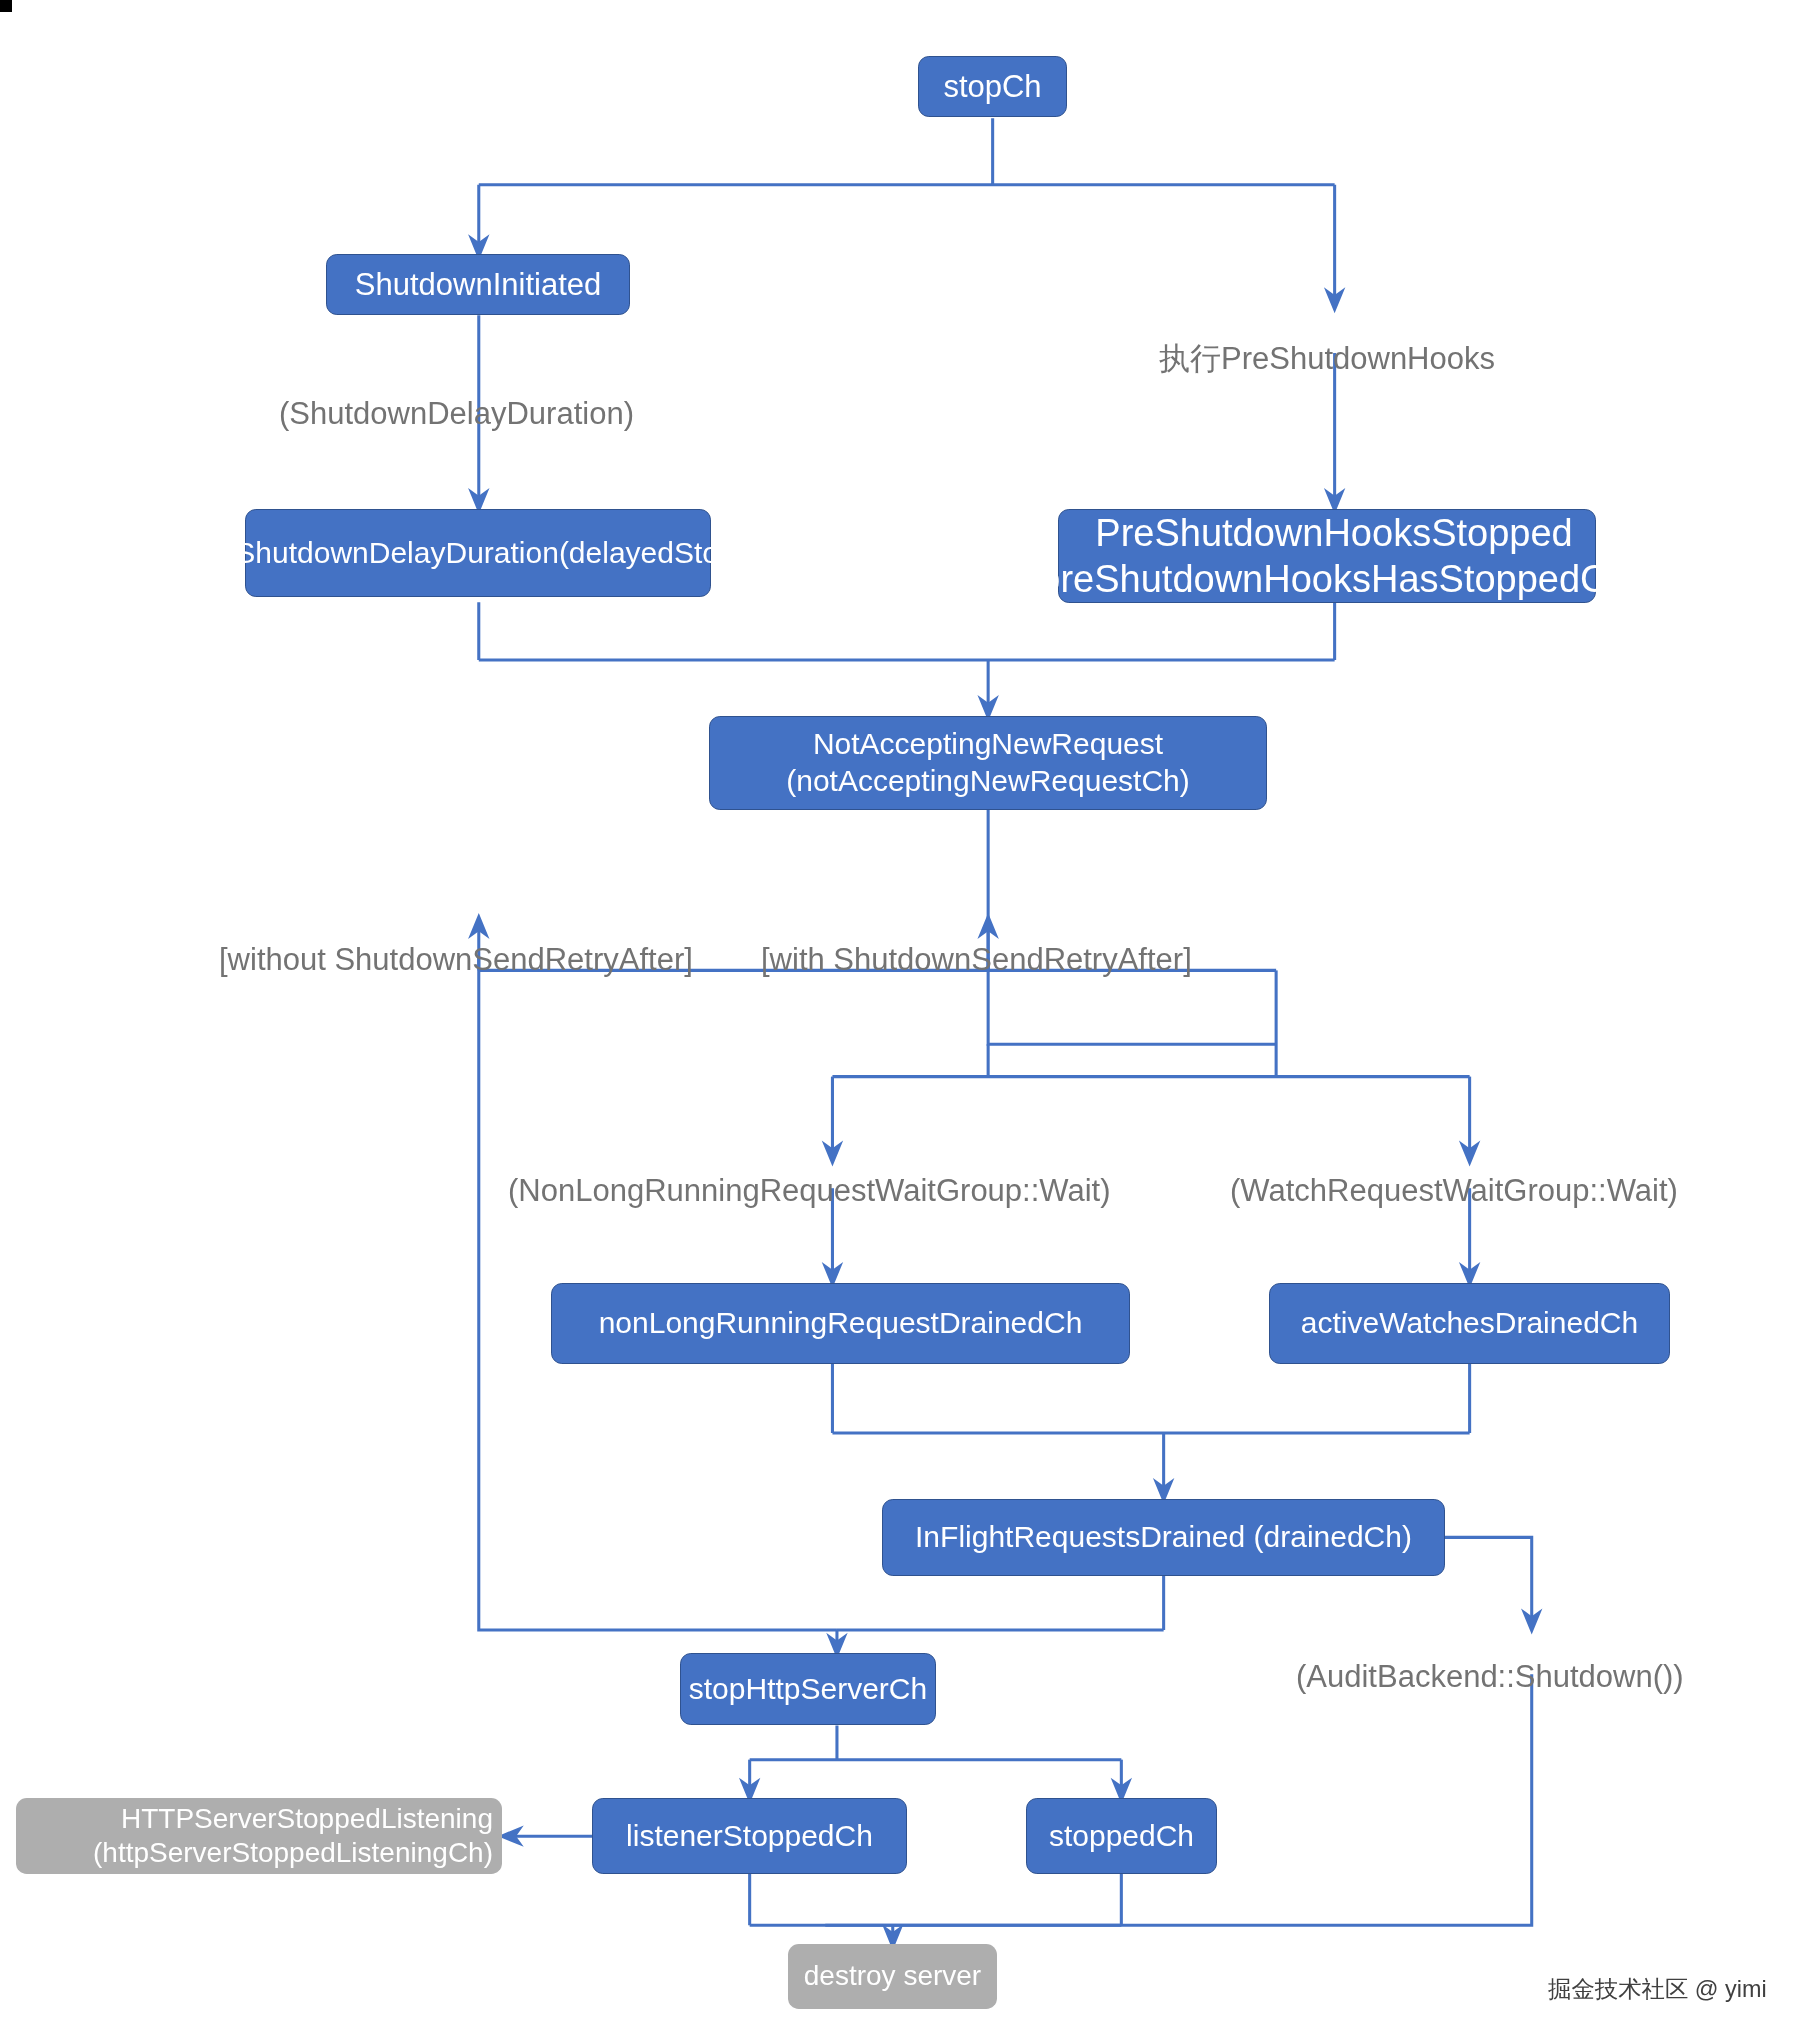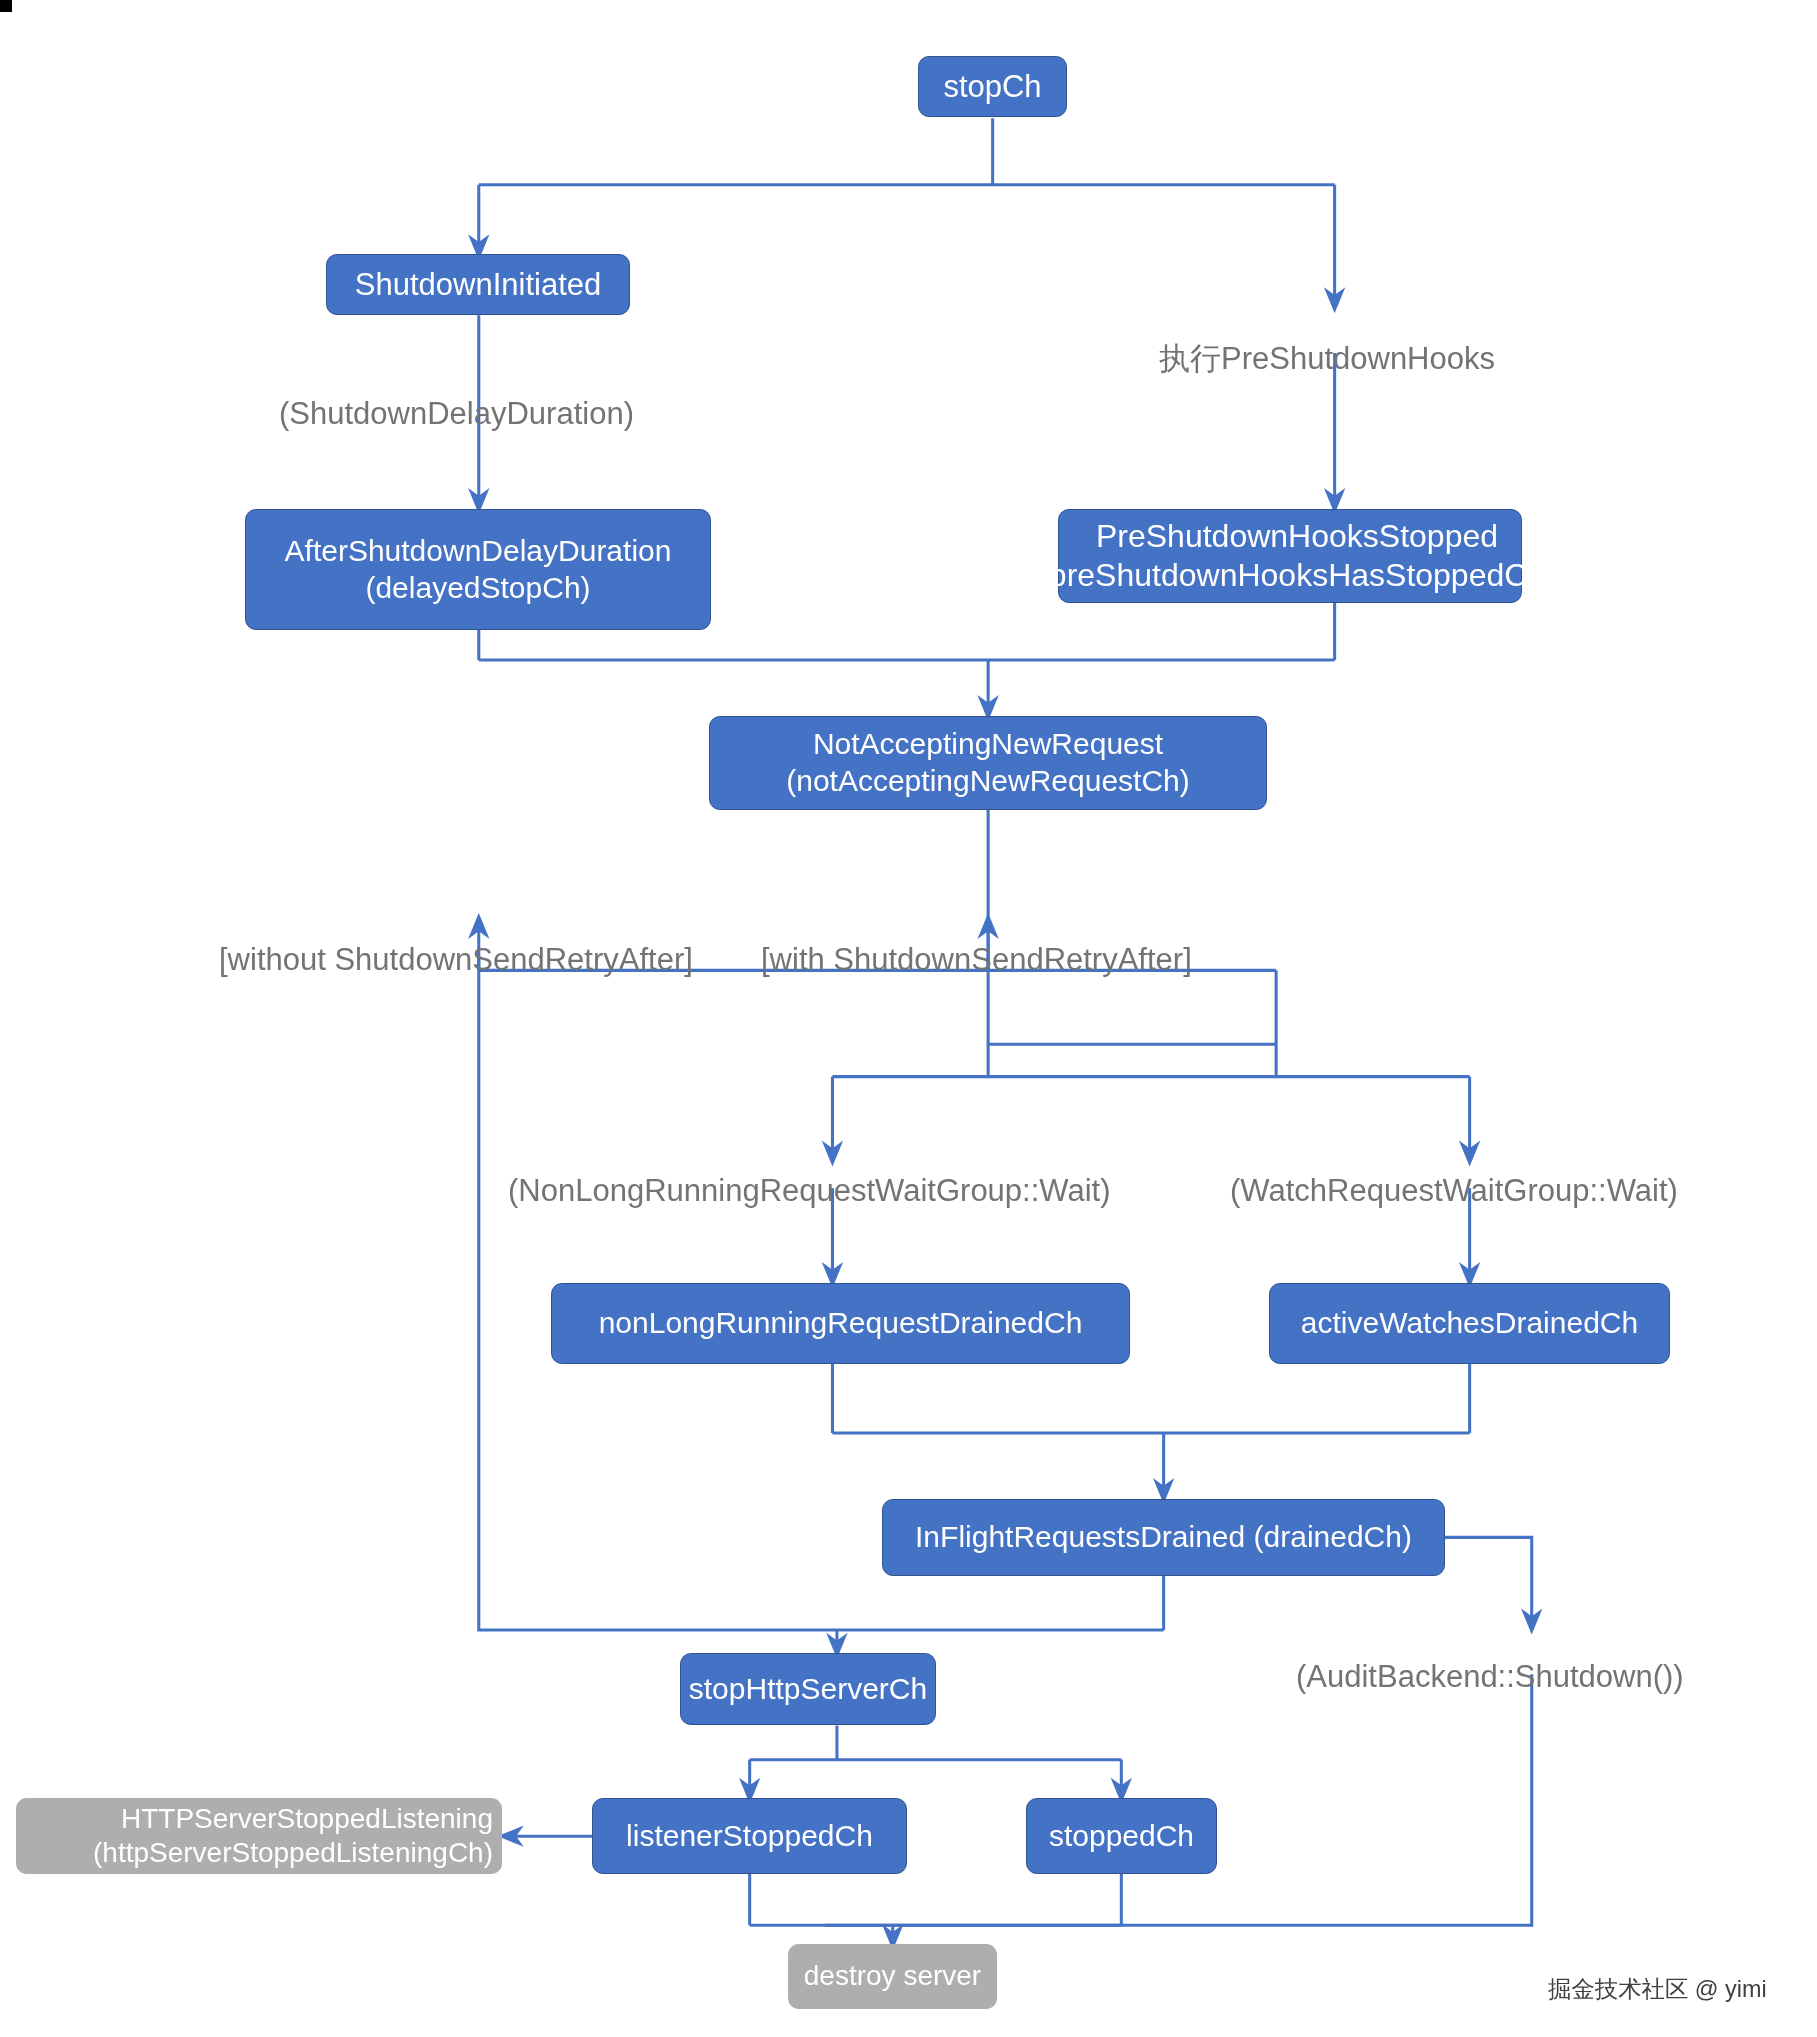--- a/index.html
+++ b/index.html
@@ -73,26 +73,26 @@
   </svg>
 
   <div class="node blue" style="left:918px;top:56px;width:149px;height:61px;font-size:31px;">
     <span>stopCh</span>
   </div>
 
   <div class="node blue" style="left:326px;top:254px;width:304px;height:61px;font-size:31px;">
     <span>ShutdownInitiated</span>
   </div>
 
-  <div class="node blue" style="left:245px;top:509px;width:466px;height:121px;font-size:30px;flex-direction:column;">
+  <div class="node blue" style="left:245px;top:509px;width:466px;height:88px;font-size:30px;flex-direction:row;">
     <span>AfterShutdownDelayDuration</span>
     <span>(delayedStopCh)</span>
   </div>
 
-  <div class="node blue" style="left:1058px;top:509px;width:464px;height:94px;font-size:32px;flex-direction:column;padding-left:23px;">
+  <div class="node blue" style="left:1058px;top:509px;width:538px;height:94px;font-size:38px;flex-direction:column;padding-left:23px;">
     <span>PreShutdownHooksStopped</span>
     <span>(preShutdownHooksHasStoppedCh)</span>
   </div>
 
   <div class="node blue" style="left:709px;top:716px;width:558px;height:94px;font-size:30px;flex-direction:column;">
     <span>NotAcceptingNewRequest</span>
     <span>(notAcceptingNewRequestCh)</span>
   </div>
 
   <div class="node blue" style="left:551px;top:1283px;width:579px;height:81px;font-size:30px;">

